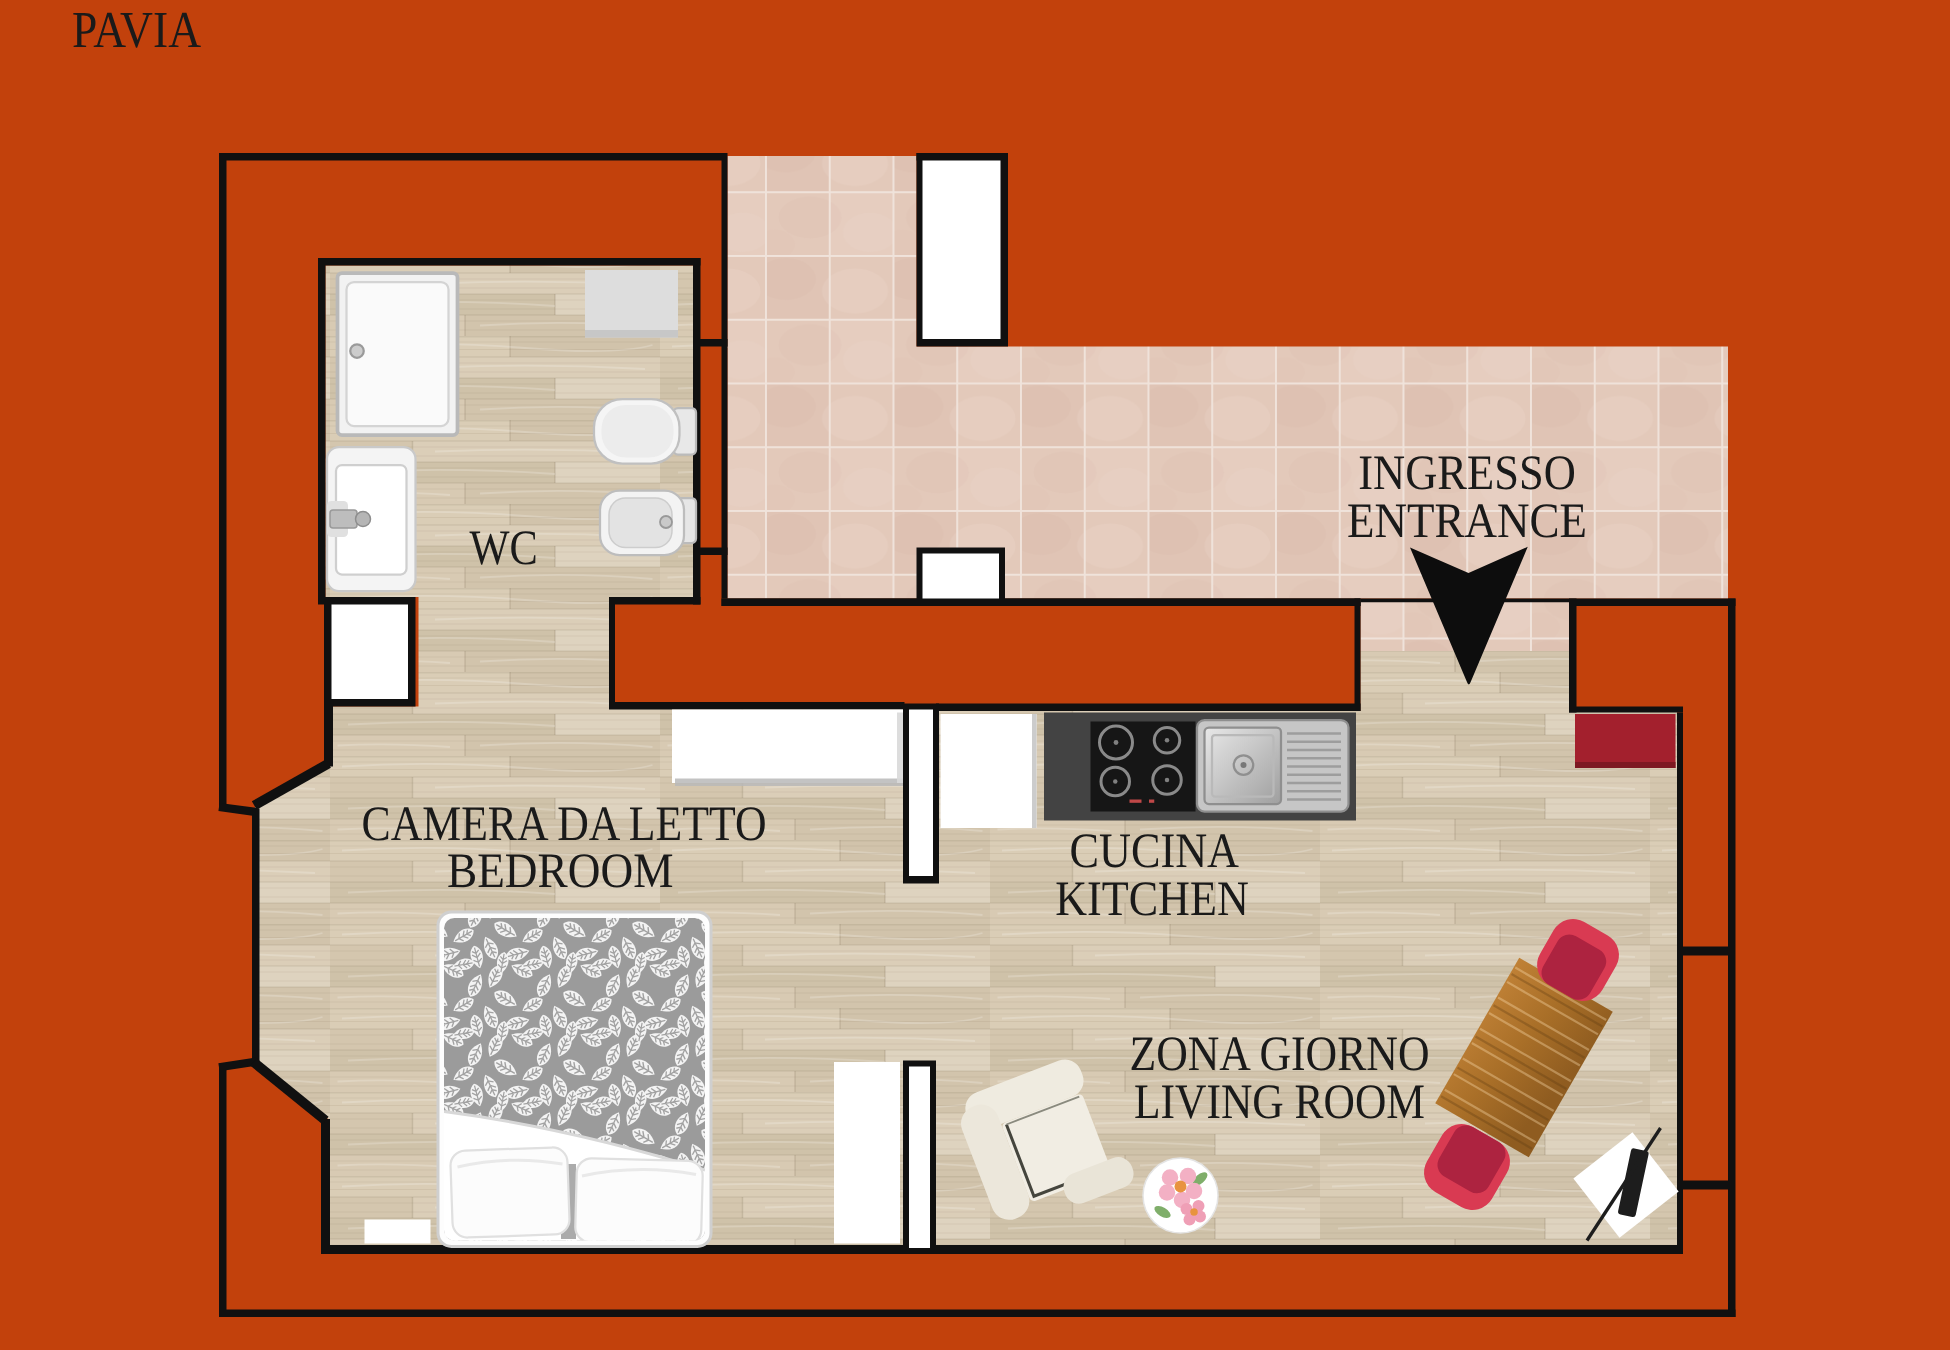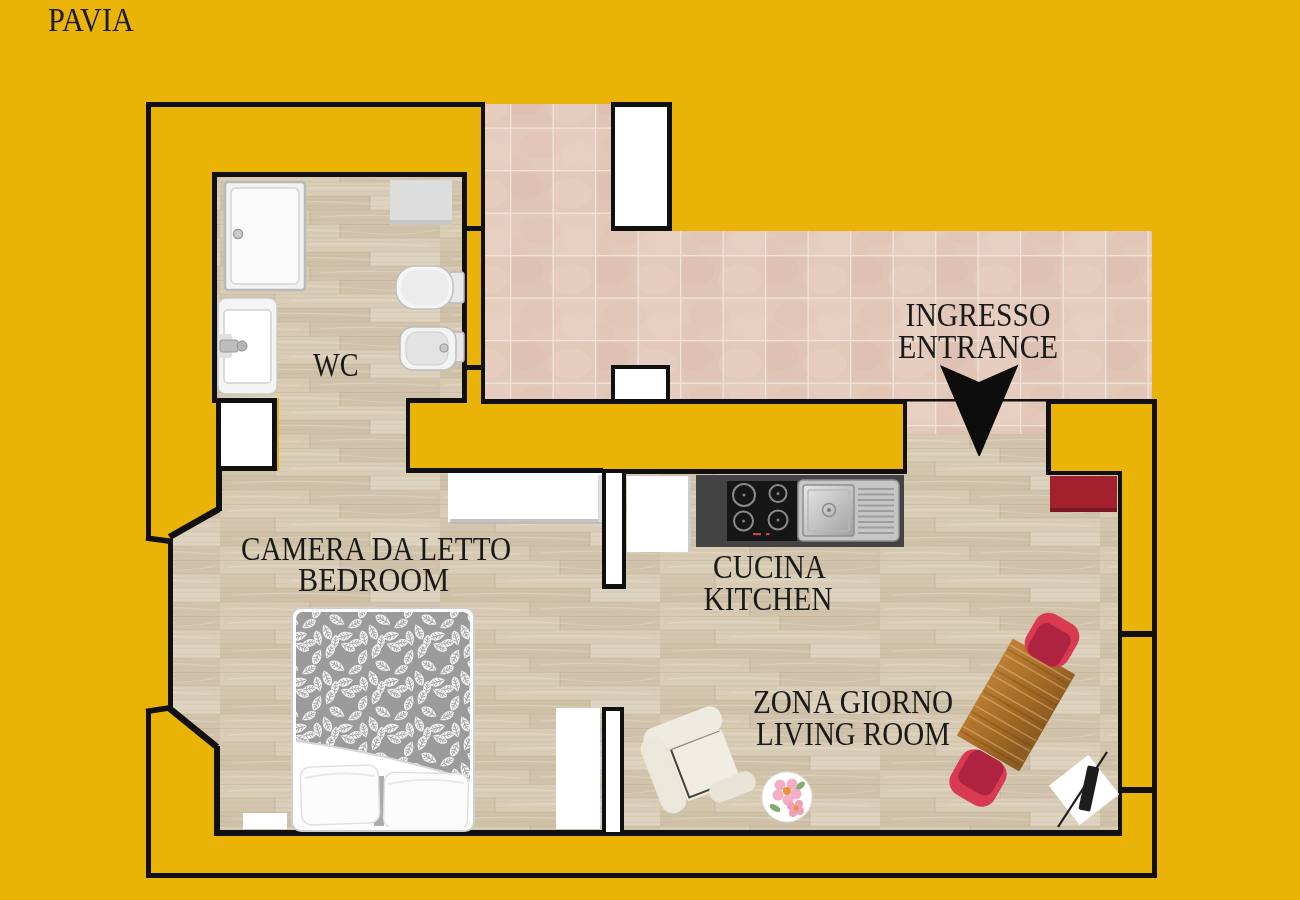--- a/index.html
+++ b/index.html
@@ -1,16 +1,16 @@
 <!DOCTYPE html>
 <html><head>
 <meta charset="utf-8">
 <style>
   html,body{margin:0;padding:0;background:#ffffff;}
-  .page{position:relative;width:1300px;height:900px;background:#eab308;overflow:hidden;}
+  .page{position:relative;width:1300px;height:900px;background:#c2410c;overflow:hidden;}
   svg text{font-family:"Liberation Serif", serif;fill:#1a1a1a;}
 </style>
 </head>
 <body>
 <div class="page">
 <svg width="1300" height="900" viewBox="0 0 1300 900" xmlns="http://www.w3.org/2000/svg">
 <defs>
   <pattern id="wood" width="220" height="56" patternUnits="userSpaceOnUse">
     <rect width="220" height="56" fill="#d5c8b1"></rect>
     <rect x="0" y="0" width="120" height="14" fill="#dacdb6"></rect>

